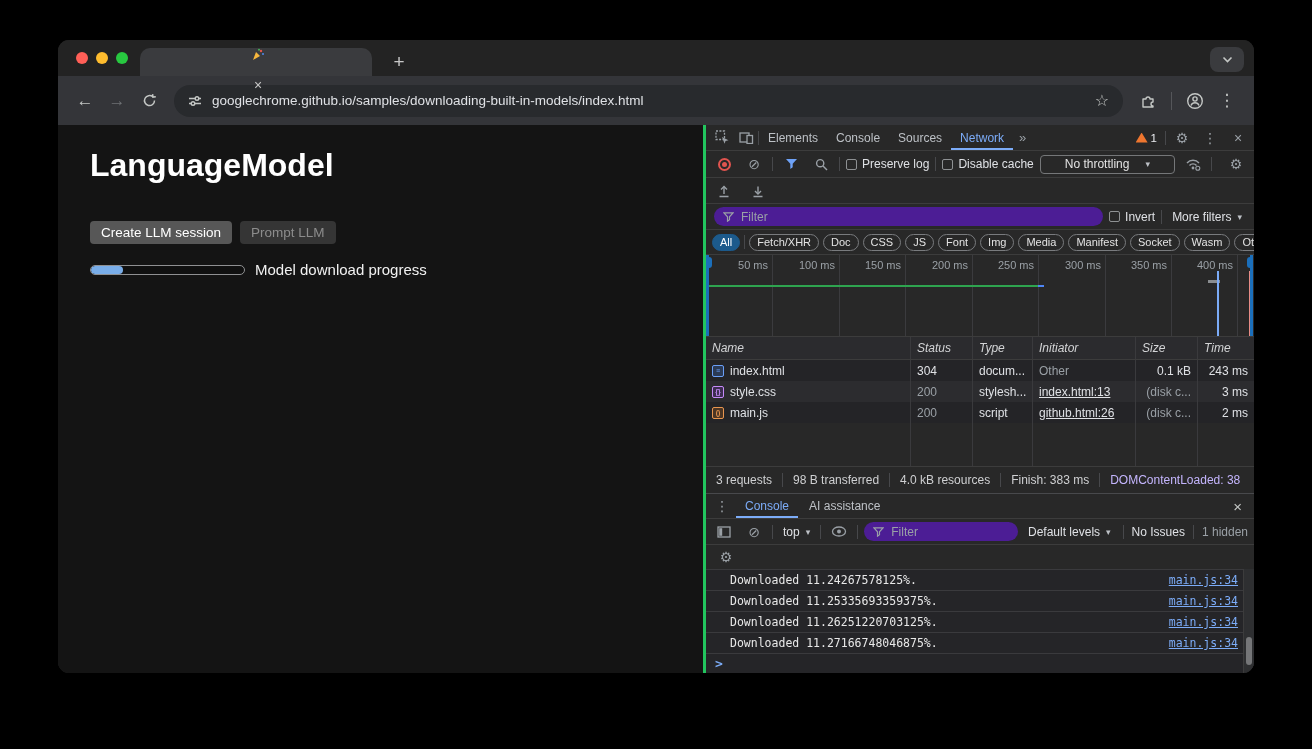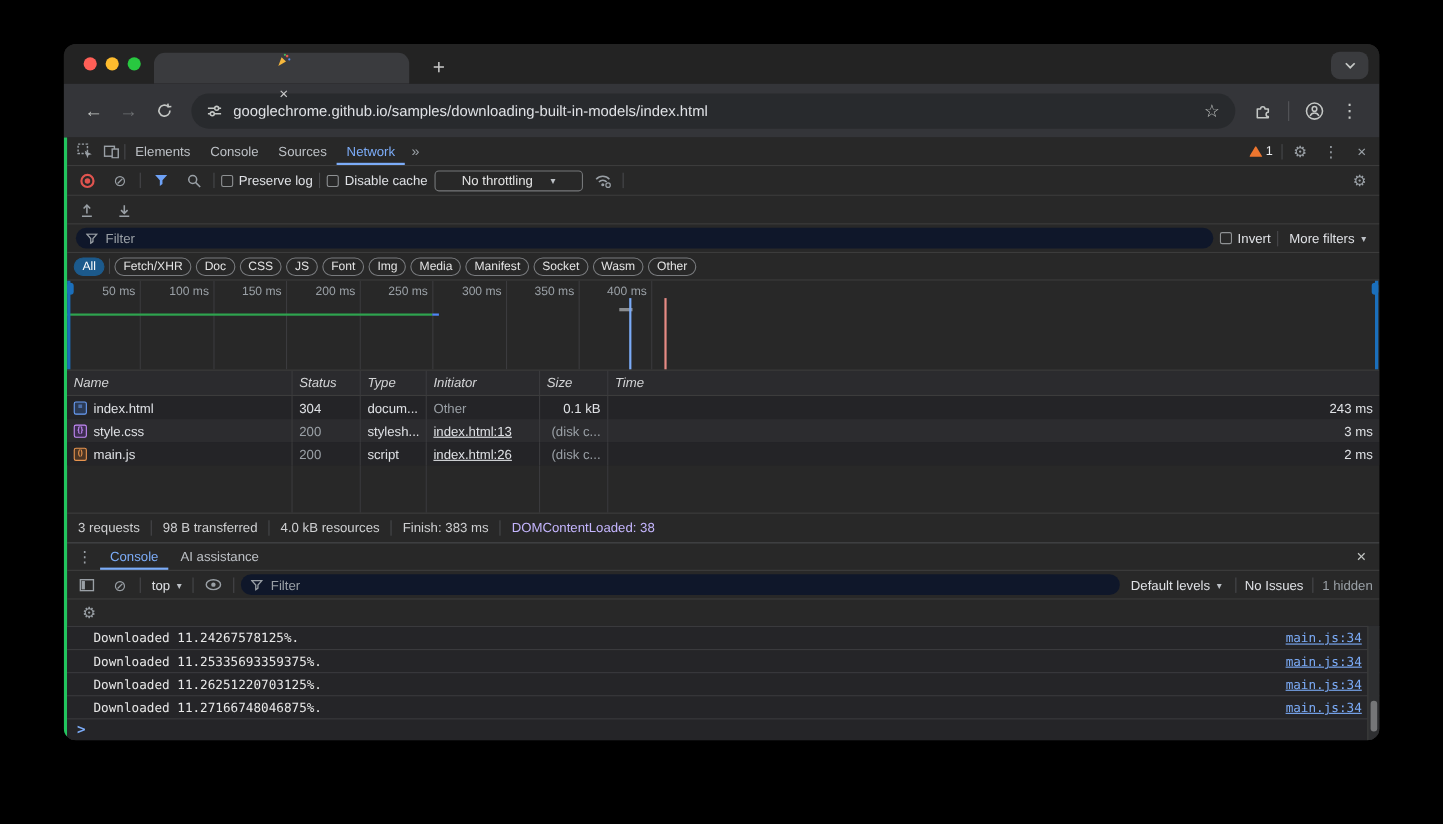--- a/index.html
+++ b/index.html
@@ -57,21 +57,21 @@
   .nettoolbar { height:27px; }
   .netrow2 { height:26px; gap:10px; }
   .record { width:13px; height:13px; border:2px solid #e0544f; border-radius:50%; display:flex; align-items:center; justify-content:center; }
   .record i { width:5px; height:5px; background:#e0544f; border-radius:50%; }
   .chklbl { display:flex; align-items:center; gap:5px; color:#dfe1e5; }
   .chk { width:11px; height:11px; border:1.5px solid #8e9193; border-radius:2px; flex:none; }
   .throttle { height:19px; border:1px solid #757779; border-radius:4px; padding:0 24px; display:flex; align-items:center; gap:16px; color:#e3e3e3; }
   .caret { font-size:9px; color:#bdc1c6; }
 
   .filterrow { height:26px; padding:0 8px; }
-  .pill-input { flex:1; height:19px; background:#0f172a; border-radius:10px; display:flex; align-items:center; padding:0 9px; gap:7px; color:#9aa0a6; min-width:0; }
+  .pill-input { flex:1; height:19px; background:#4c1d95; border-radius:10px; display:flex; align-items:center; padding:0 9px; gap:7px; color:#9aa0a6; min-width:0; }
   .morefilters { display:flex; align-items:center; gap:6px; color:#dfe1e5; padding:0 4px; white-space:nowrap; }
 
   .chipsrow { height:25px; padding:0 6px; gap:4px; overflow:hidden; }
   .chip { height:17px; padding:0 7px; border:1px solid #797b7e; border-radius:10px; display:flex; align-items:center; font-size:11px; color:#e3e3e3; white-space:nowrap; flex:none; }
   .chip.active { background:#1c5a8c; border-color:#1c5a8c; color:#fff; }
 
   .overview { height:82px; position:relative; border-bottom:1px solid #3c3c3c; overflow:hidden; flex:none; }
   .gl { position:absolute; top:0; bottom:0; width:1px; background:#3b3b3e; }
   .gl-label { position:absolute; top:4px; width:60px; text-align:right; font-size:11px; color:#9aa0a6; }
   .wf-green { position:absolute; left:0; top:30px; width:332px; height:2px; background:#2ea44f; }
@@ -181,20 +181,33 @@
           <circle cx="9" cy="9" r="7.3" fill="none" stroke="#c4c7c5" stroke-width="1.4"></circle>
           <circle cx="9" cy="7" r="2.1" fill="none" stroke="#c4c7c5" stroke-width="1.4"></circle>
           <path d="M5 13.4 a4.3 4.3 0 0 1 8 0" fill="none" stroke="#c4c7c5" stroke-width="1.4"></path>
         </svg>
     </div>
     <div class="navbtn">⋮</div>
   </div>
 
   <div class="content">
 
+    <div class="page">
+      <h1>LanguageModel</h1>
+      <div class="btnrow">
+        <div class="btn primary">Create LLM session</div>
+        <div class="btn disabled">Prompt LLM</div>
+      </div>
+      <div class="progressrow">
+        <div class="ptrack">
+          <div class="pfill" id="pfill" style="width: 21%; background: rgb(121, 173, 233);"></div>
+        </div>
+        <span class="plabel">Model download progress</span>
+      </div>
+    </div>
 
     <div class="devtools">
 
       <div class="dt-tabbar">
         <div class="icon-btn">
           <svg width="15" height="15" viewBox="0 0 15 15">
               <rect x="1" y="1" width="8.5" height="8.5" fill="none" stroke="#9aa0a6" stroke-width="1.3" stroke-dasharray="2 1.4"></rect>
               <polygon points="7,7 13.5,10.2 10.5,10.9 9.6,13.8" fill="#9aa0a6"></polygon>
             </svg>
         </div>
@@ -394,21 +407,21 @@
         <div class="c-time ra">3 ms</div>
       </div>
       <div class="tbl-r odd">
         <div class="c-name">
             <span class="ficon js">()</span>
             <span>main.js</span>
           </div>
         <div class="c-status dimtxt">200</div>
         <div class="c-type">script</div>
         <div class="c-init">
-            <span class="linktxt">index.html:26</span>
+            <span class="linktxt">github.html:26</span>
           </div>
         <div class="c-size ra dimtxt">(disk c...</div>
         <div class="c-time ra">2 ms</div>
       </div>
       <div class="tbl-fill">
         <div class="c-name"></div>
           <div class="c-status"></div>
           <div class="c-type"></div>
           <div class="c-init"></div>
           <div class="c-size"></div>

